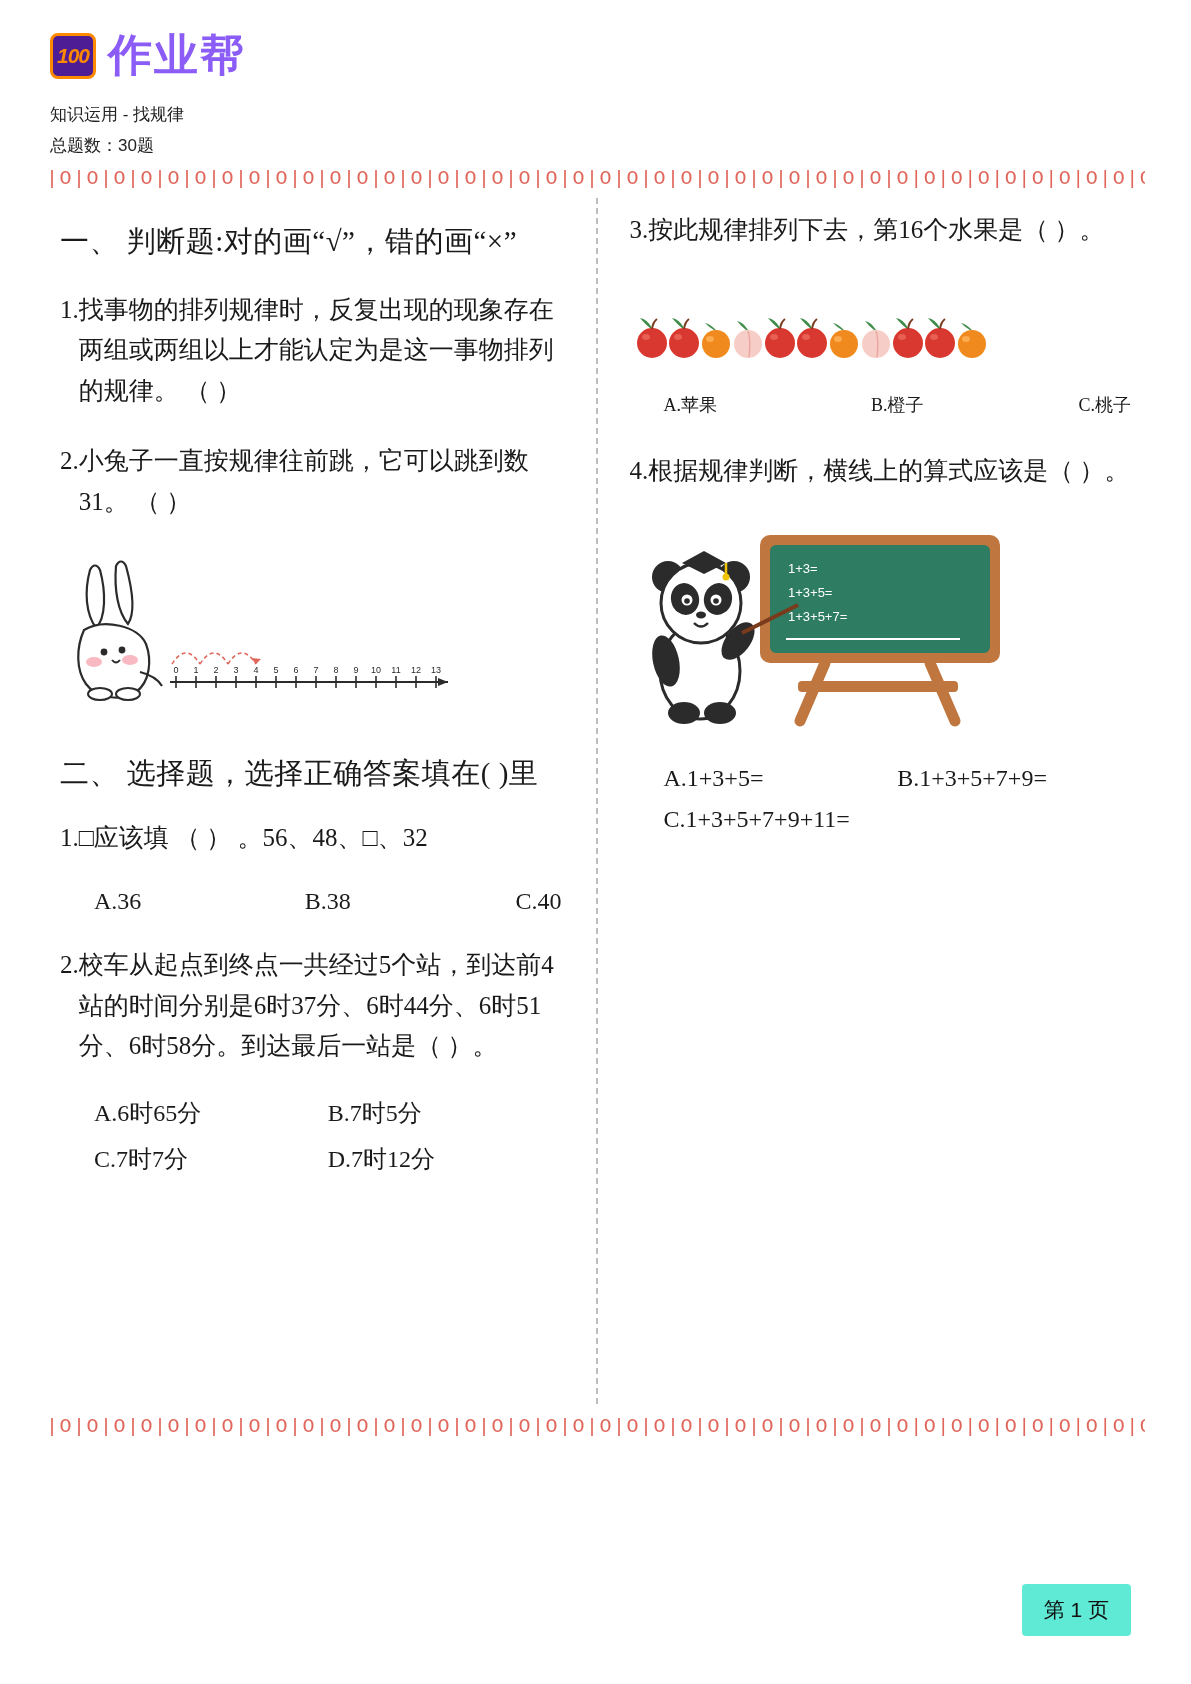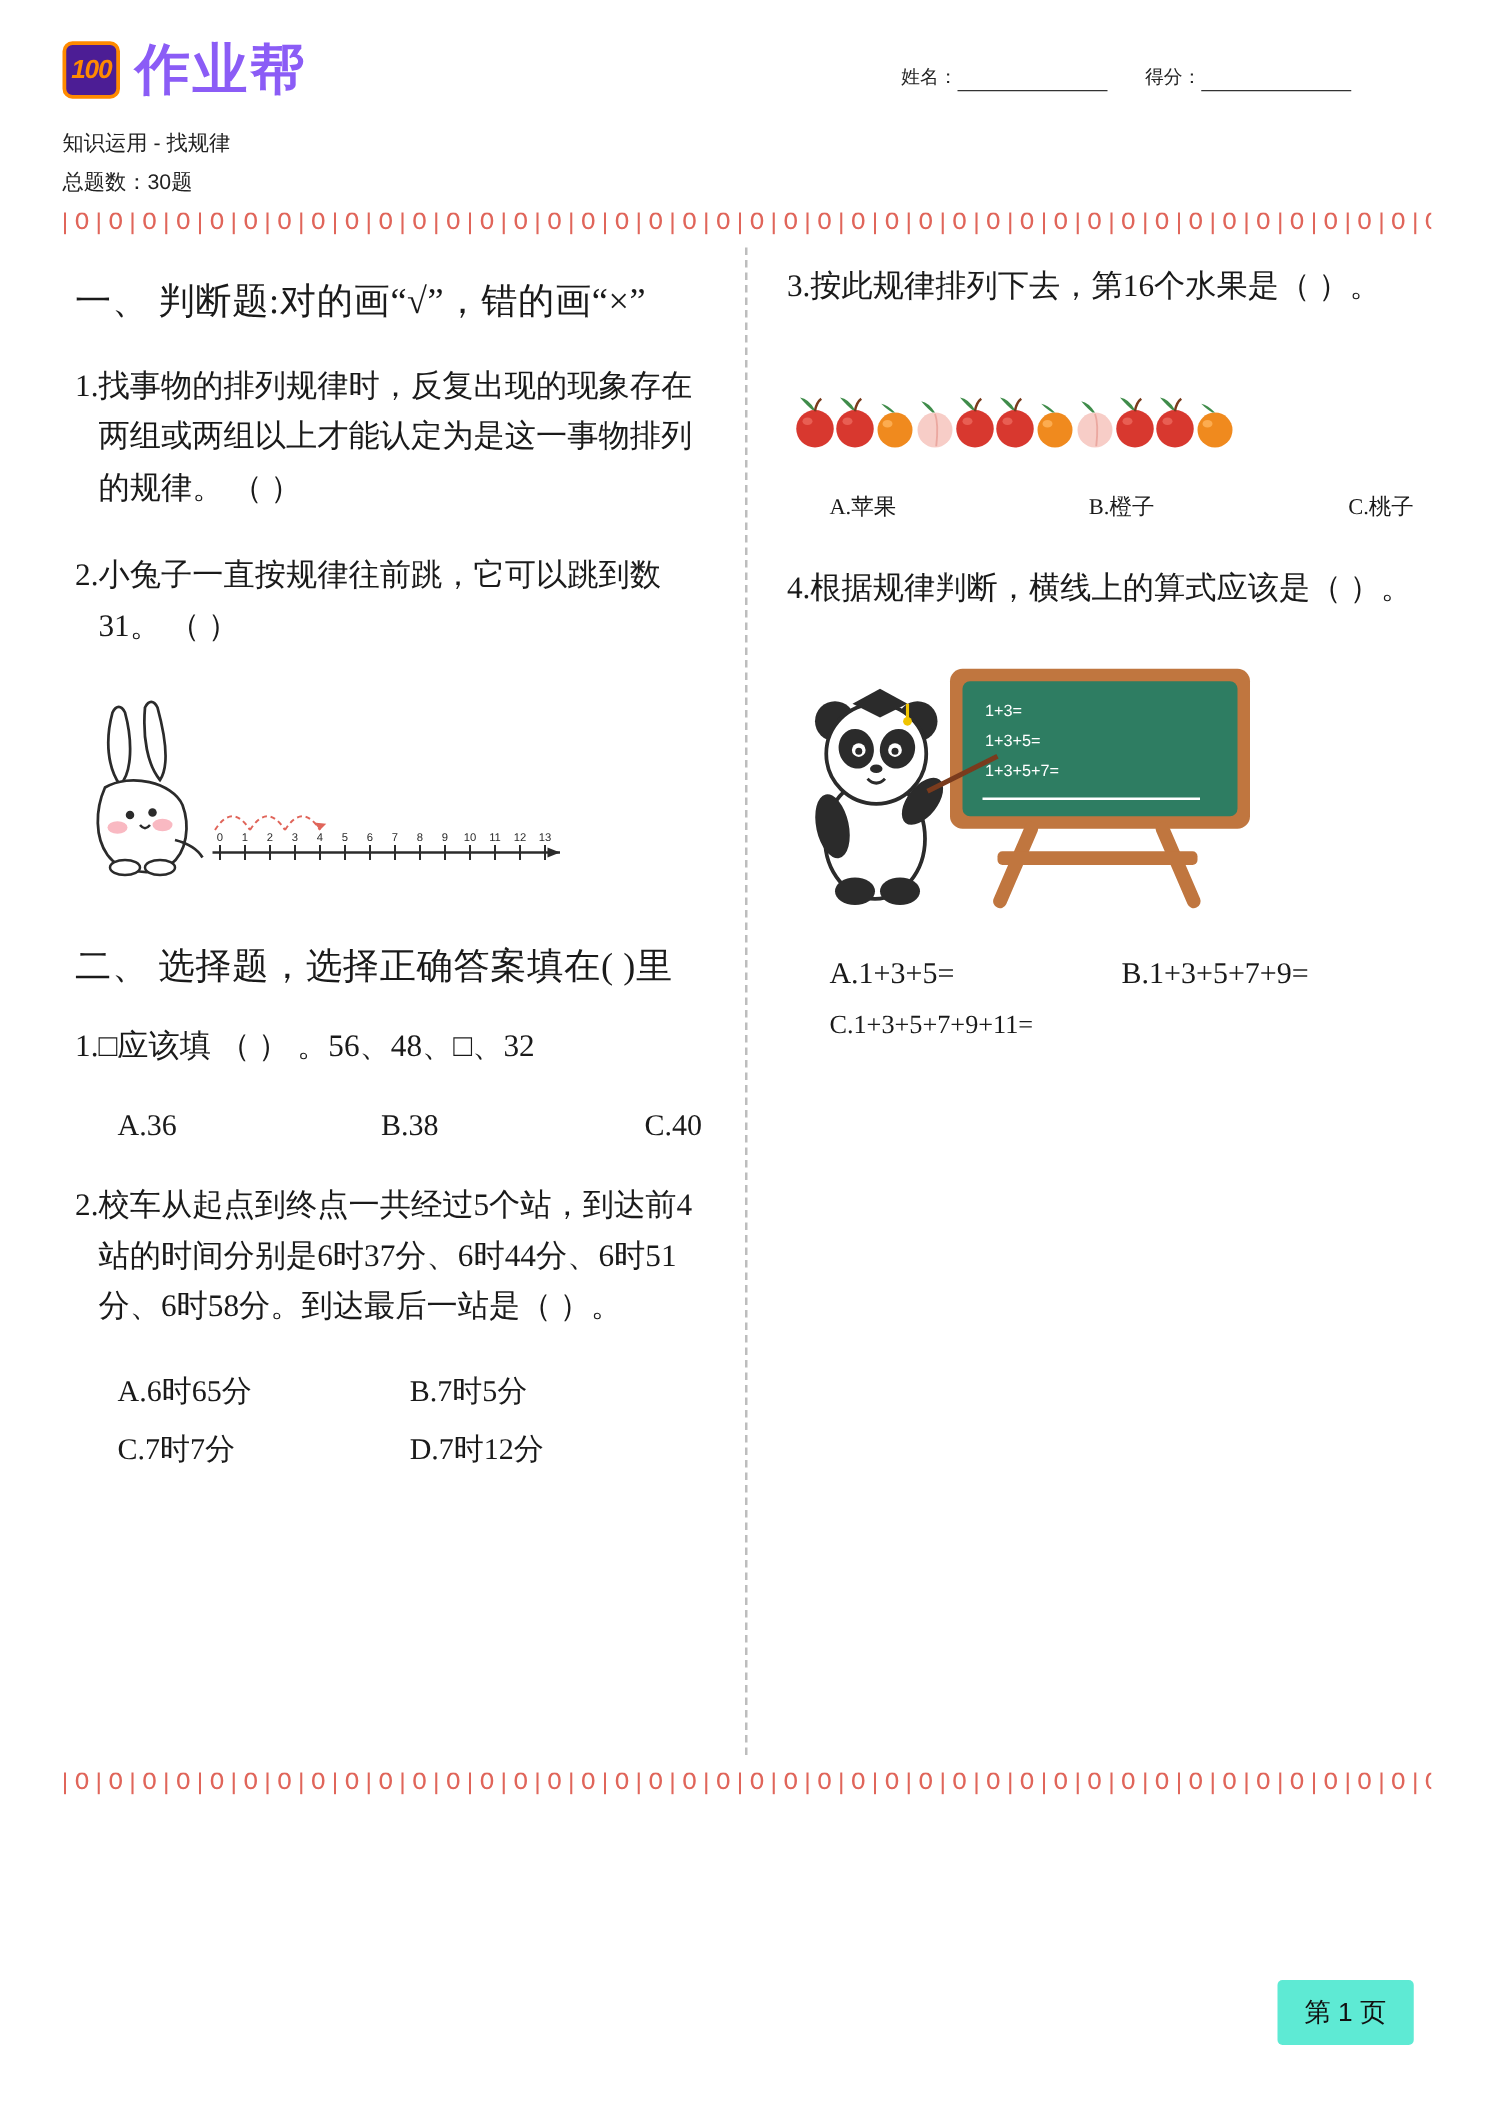--- a/index.html
+++ b/index.html
@@ -131,21 +131,21 @@
 
   .opts {
     display: flex;
     font-size: 24px;
     margin: 0 0 30px 34px;
   }
   .opt { flex: 1 1 0; }
   .opt.right { text-align: right; flex: 0 0 auto; }
   .opts-2 { display: flex; margin: 0 0 14px 34px; font-size: 24px; }
   .opts-2 .opt { width: 50%; }
-  .opts-1 { margin: 0 0 20px 34px; font-size: 21px; }
+  .opts-1 { margin: 0 0 20px 34px; font-size: 24px; }
 
   .opts-fruit {
     display: flex;
     font-size: 18px;
     margin: 30px 0 34px 34px;
     gap: 36px;
   }
   .opts-fruit .opt { flex: 1 1 0; }
   .opts-fruit .opt:last-child { text-align: right; flex: 0 0 auto; }
 
@@ -191,31 +191,20 @@
       <span>100</span>
     </div>
     <div class="logo-text">作业帮</div>
   </div>
   <div class="meta">
     <div>知识运用 - 找规律</div>
     <div>总题数：30题</div>
   </div>
 
   <div class="fields">
-    <div class="field-row">
-      <div class="field">
-        <span class="field-label">姓名：</span>
-        <span class="field-line w-long"></span>
-      </div>
-      <div class="spacer"></div>
-      <div class="field">
-        <span class="field-label">得分：</span>
-        <span class="field-line w-long"></span>
-      </div>
-    </div>
   </div>
 </div>
 
 <div class="hrule">|O|O|O|O|O|O|O|O|O|O|O|O|O|O|O|O|O|O|O|O|O|O|O|O|O|O|O|O|O|O|O|O|O|O|O|O|O|O|O|O|O|O|O|O|O|O|O|O|O|O|O|O|O|O|O|O|O|O|O|O|O|O|O|O|O|O|O|O|O|O|O|O|O|O|O|O|O|O|O|O|</div>
 
 <div class="body-area">
   <div class="divider"></div>
   <div class="cols">
 
     <div class="col col-left">

